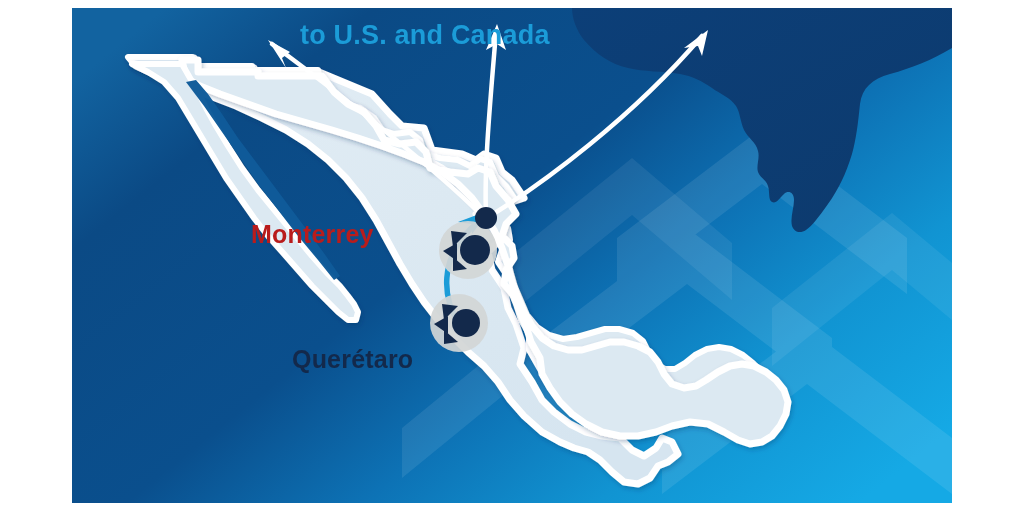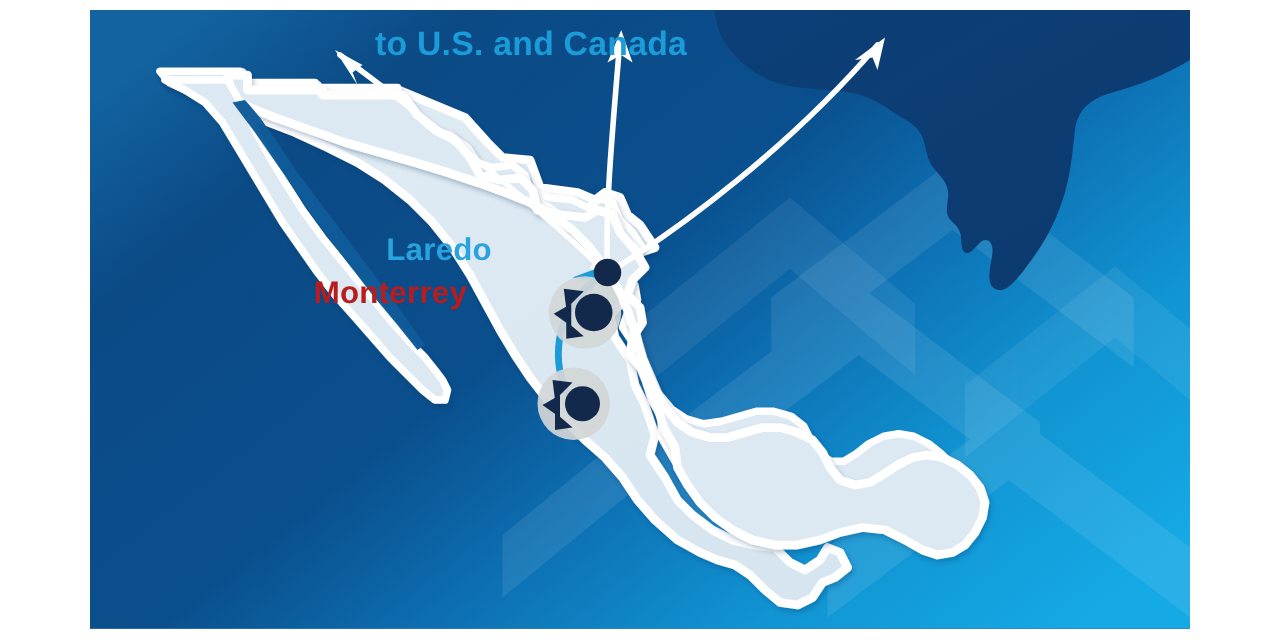--- a/index.html
+++ b/index.html
@@ -307,18 +307,18 @@
         <g>
           <circle cx="414" cy="210" r="11" fill="#13294b"></circle>
         </g>
       </g>
 
     </svg>
   </div>
 
   <div class="map-label" id="headline">to U.S.   and Canada</div>
 
-  <div class="map-label" id="label-laredo">Laredo</div>
 
   <div class="map-label" id="label-monterrey">Monterrey</div>
 
+  <div class="map-label" id="label-queretaro">Querétaro</div>
 
 </div>
 
 </body></html>

